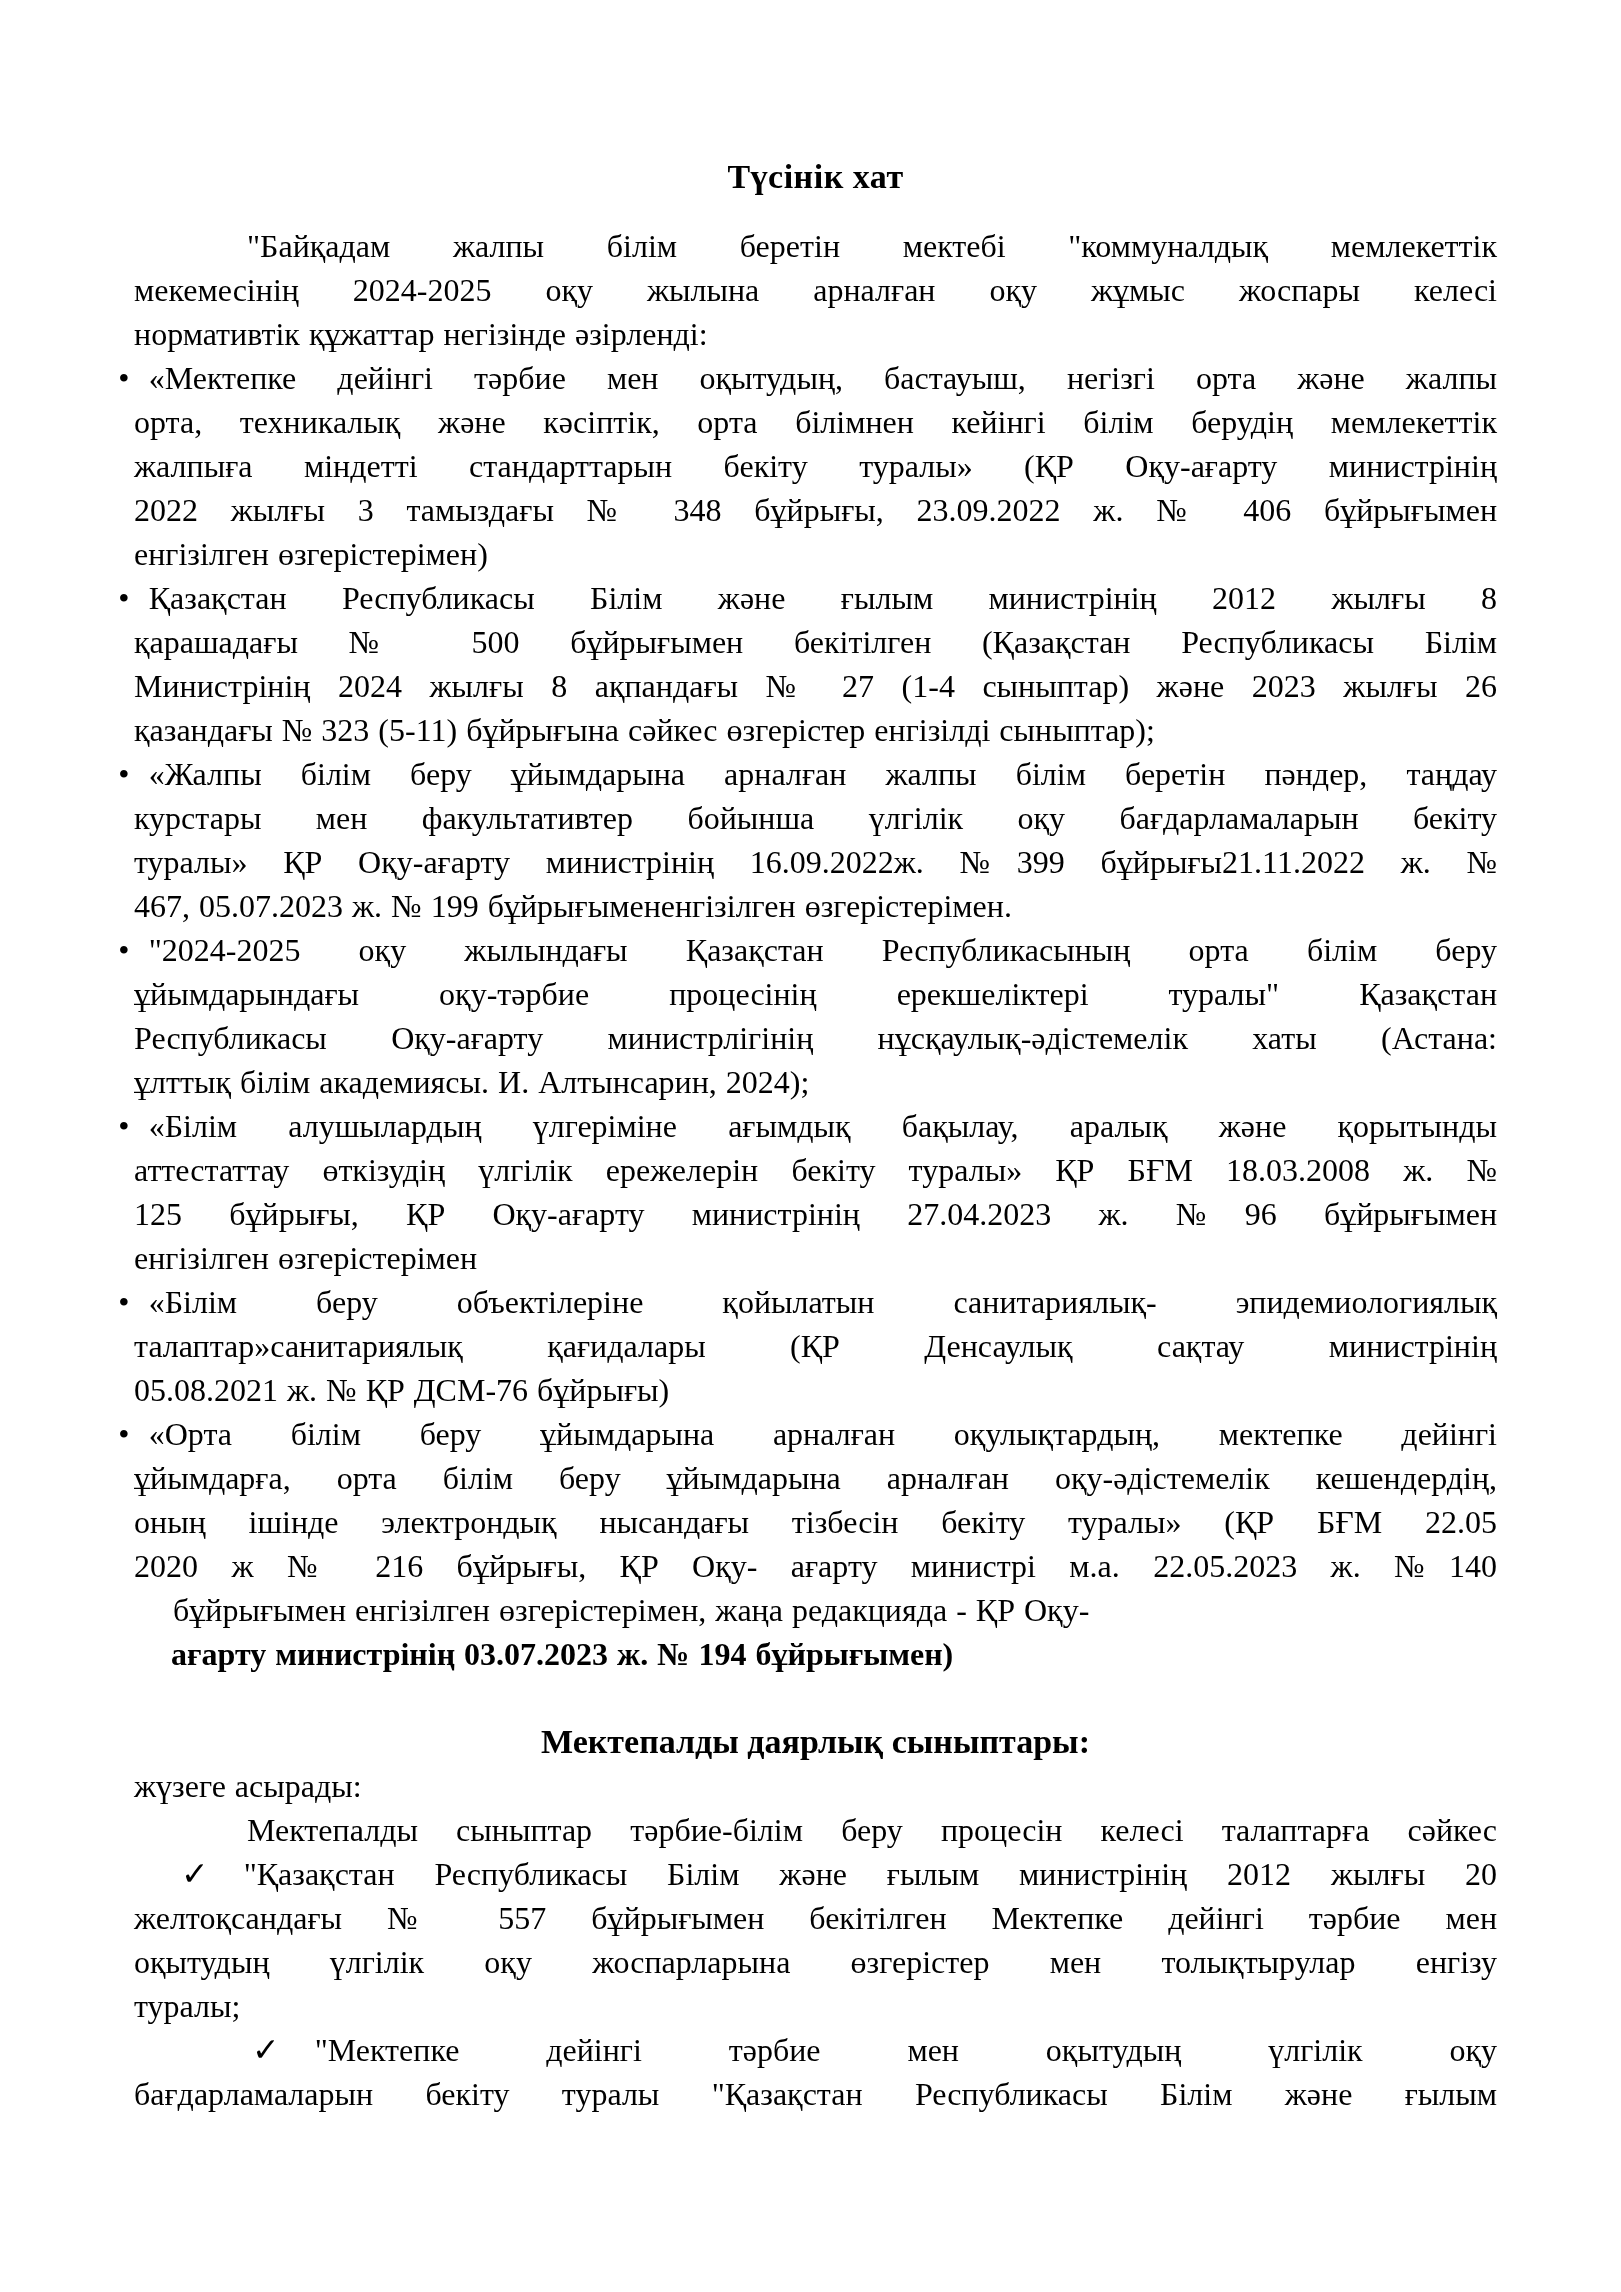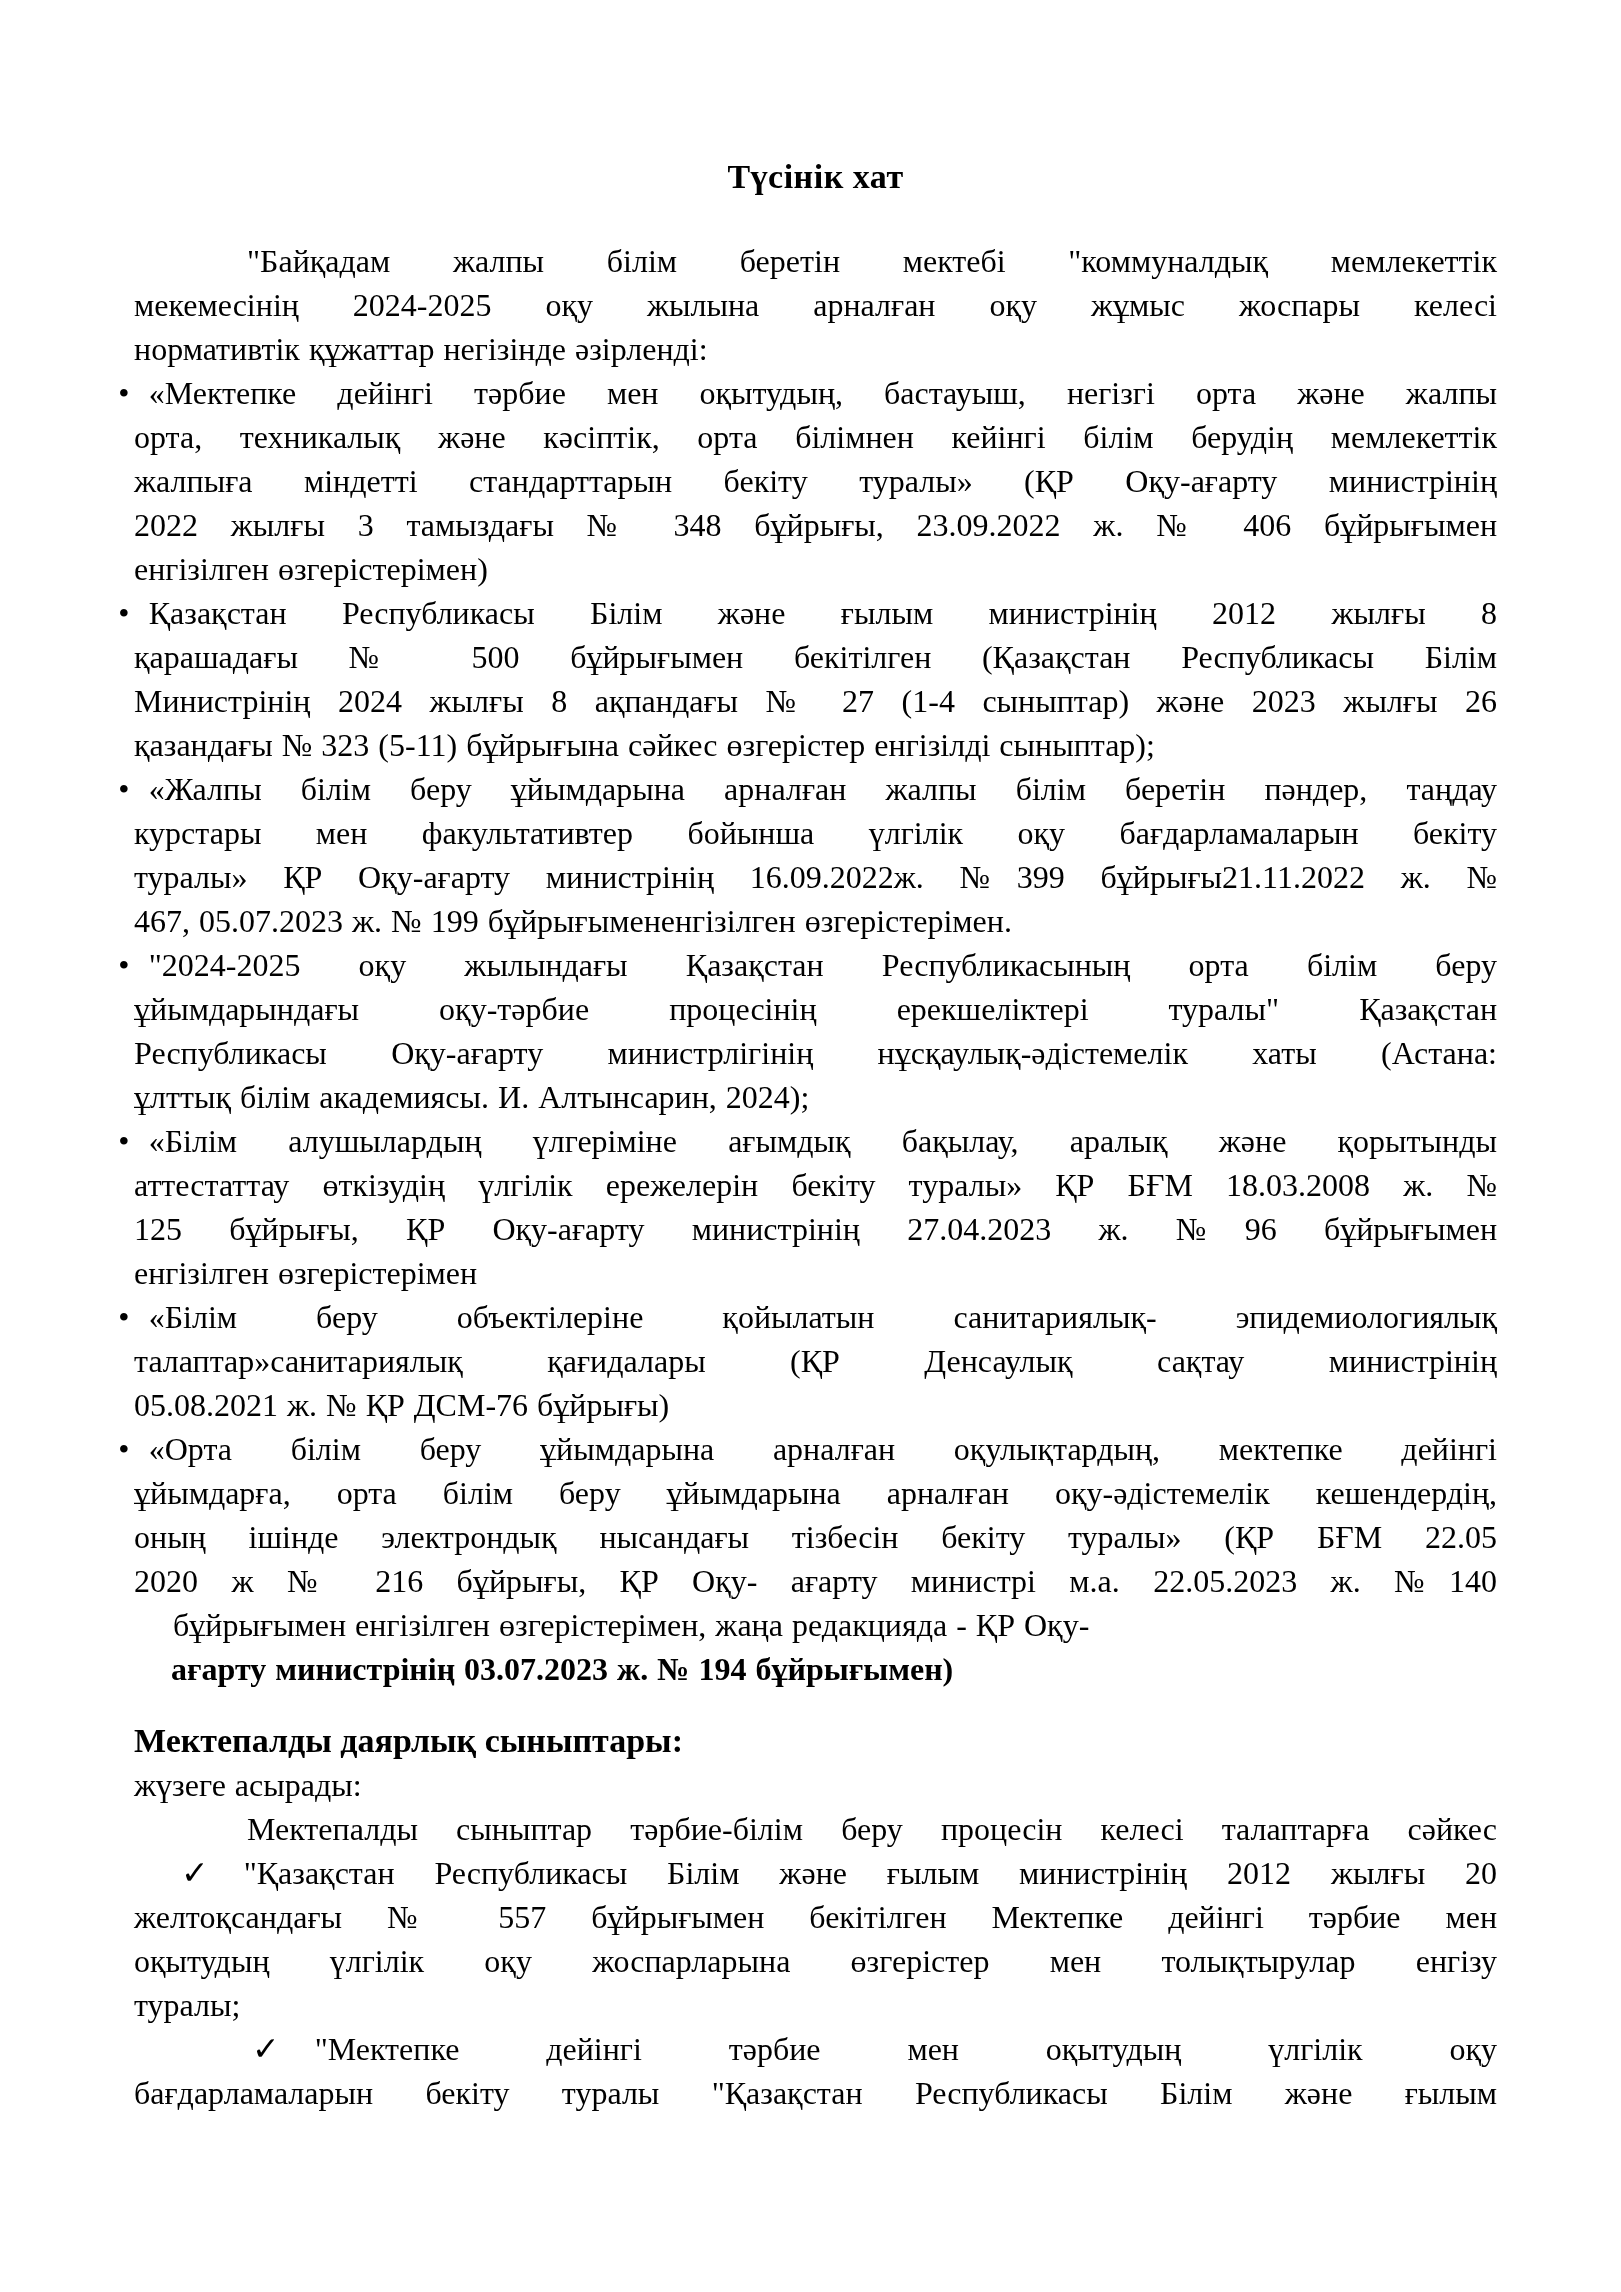--- a/index.html
+++ b/index.html
@@ -12,42 +12,42 @@
     overflow: hidden;
   }
   .page {
     position: absolute; inset: 0;
     padding: 153px 124px 0 134px;
     background: #ffffff;
   }
   .doc-title {
     font-size: 34px; font-weight: bold;
     text-align: center; line-height: 47px;
-    margin-bottom: 39px;
+    margin-bottom: 24px;
     letter-spacing: 0.5px;
   }
   .line {
     font-size: 32px; line-height: 44px;
     word-spacing: 1px;
   }
   .just { text-align: justify; text-align-last: justify; }
   .loose { text-align: center; text-align-last: left; }
   .ind-para { padding-left: 113px; }   
   .ind-first { padding-left: 14.7px; }   
   .ind-40 { padding-left: 39px; }
   .ind-38 { padding-left: 37px; font-weight: bold; }
   .bullet-item { position: relative; }
   .bullet-mark {
     position: absolute; left: -15.7px; top: 0;
     font-size: 32px; line-height: 44px;
   }
   .section-heading {
     font-size: 34px; font-weight: bold;
-    text-align: left; line-height: 44px;
-    margin-top: 28px;
+    text-align: center; line-height: 44px;
+    margin-top: 44px;
   }
   .check {
     display: inline-block;
     margin-left: 47px; margin-right: 35px;
     font-size: 33px;
   }
   .check.deep { margin-left: 118px; }
 </style>
 </head>
 <body>

